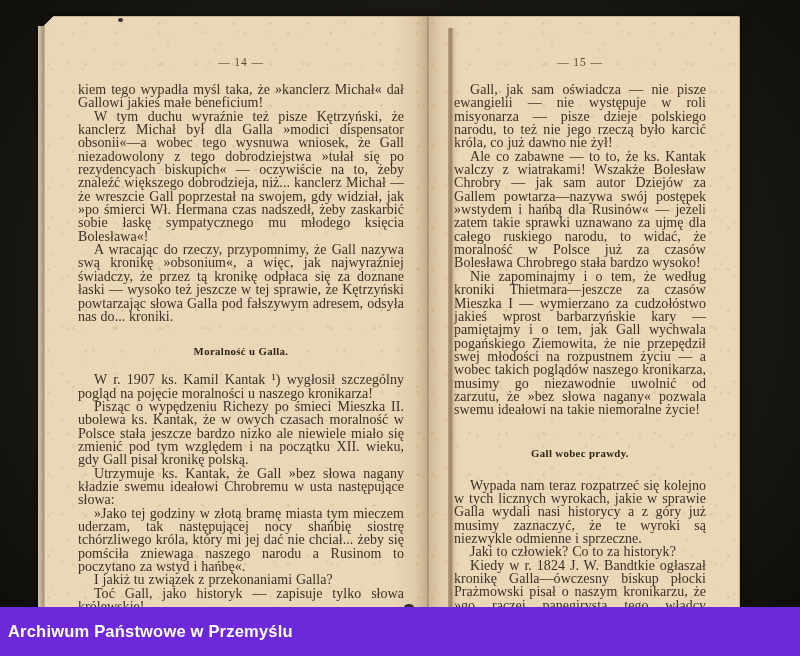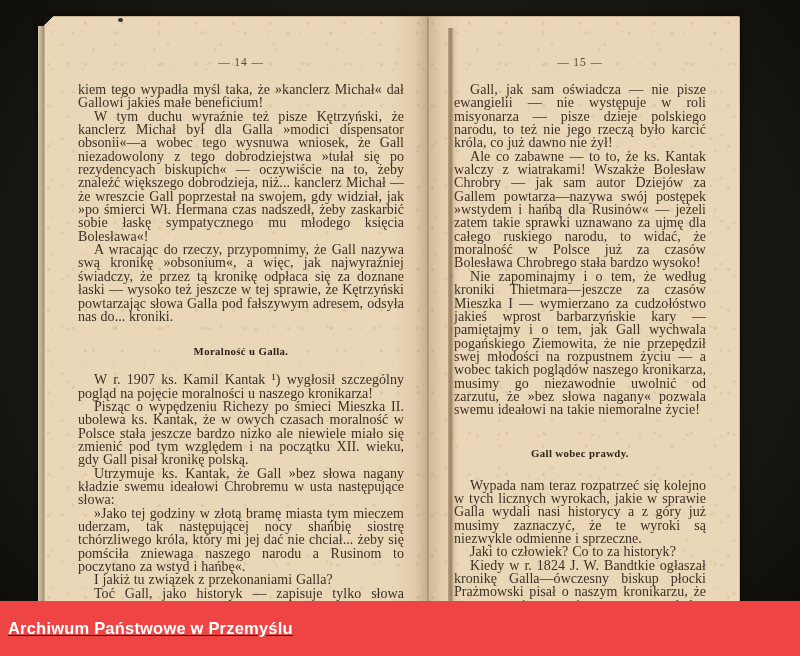--- a/index.html
+++ b/index.html
@@ -181,26 +181,25 @@
     letter-spacing: .15px;
     font-family: "Liberation Serif", serif;
   }
 
   
   .watermark-bar {
     position: absolute;
     left: 0;
     bottom: 0;
     width: 800px;
-    height: 55px;
-    background: #ef4444;
+    height: 49px;
+    background: #6d28d9;
     display: flex;
     align-items: center;
     z-index: 10;
-    text-decoration: underline;
   }
   .watermark-text {
     color: #ffffff;
     font-family: "Liberation Sans", sans-serif;
     font-weight: bold;
     font-size: 16.5px;
     letter-spacing: .2px;
     padding-left: 8px;
     white-space: nowrap;
   }

